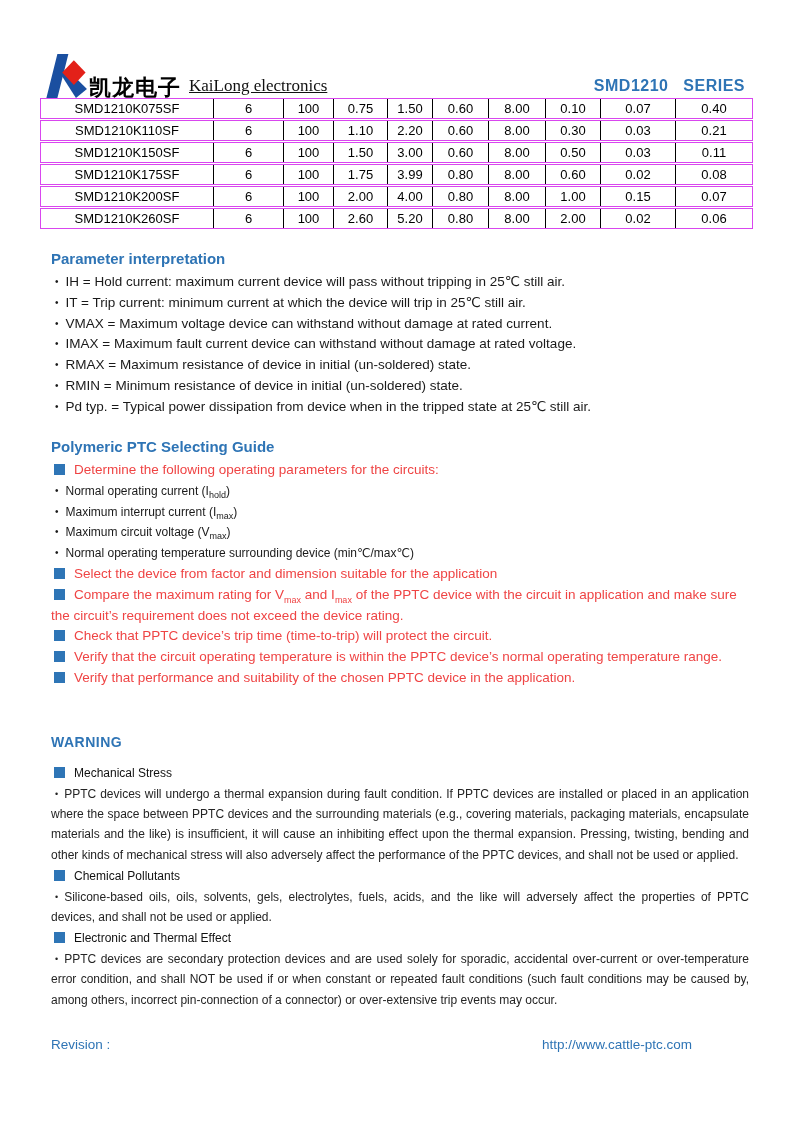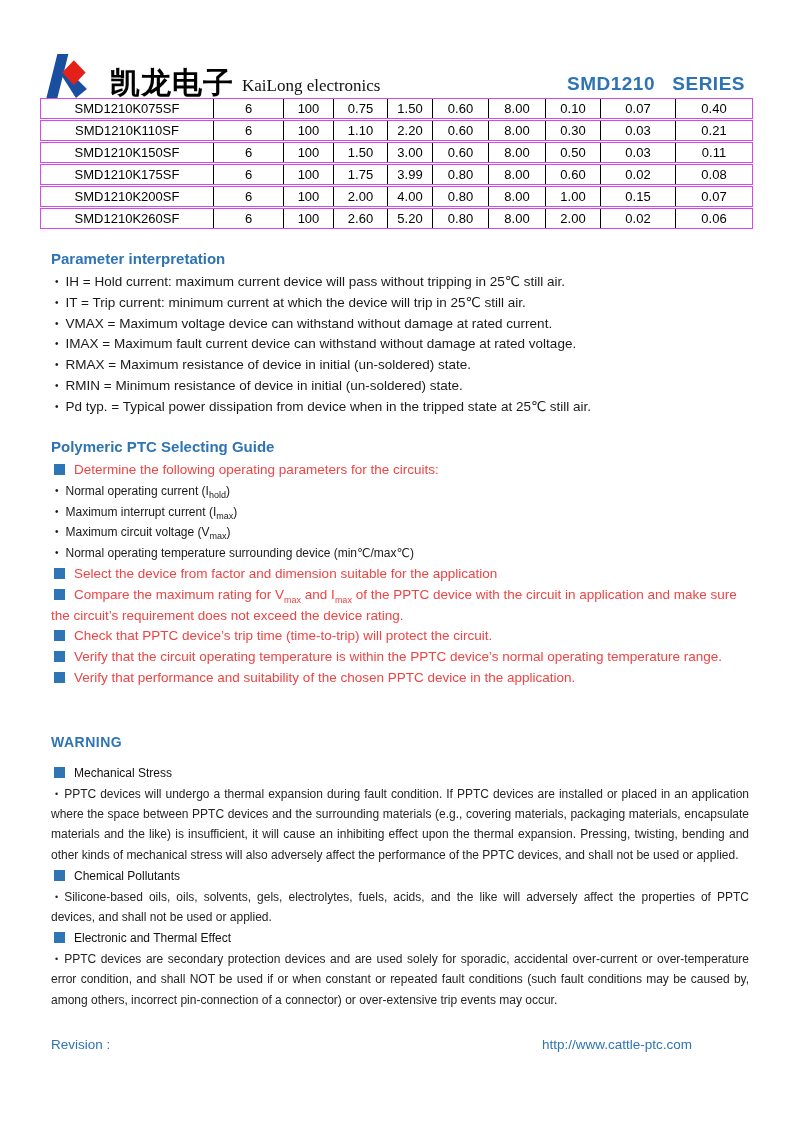--- a/index.html
+++ b/index.html
@@ -6,25 +6,25 @@
   .page {
     position:relative; width:793px; height:1122px; background:#fff;
     font-family:"Liberation Sans","DejaVu Sans",sans-serif; color:#1a1a1a;
     overflow:hidden;
   }
 
   
   .header { position:absolute; top:50px; left:46px; right:48px; height:48px;
             display:flex; align-items:flex-end; }
   .logo-k { width:42px; height:44px; flex:0 0 auto; }
-  .logo-cn { margin-left:22px; font-family:"DejaVu Serif","Liberation Serif",serif;
-             font-weight:bold; font-size:30px; line-height:1; color:#000; letter-spacing:1px; }
+  .logo-cn { margin-left:1px; font-family:"DejaVu Serif","Liberation Serif",serif;
+             font-weight:bold; font-size:22px; line-height:1; color:#000; letter-spacing:1px; }
   .logo-sub { margin-left:8px; padding-bottom:2px; font-family:"Liberation Serif","DejaVu Serif",serif;
-              font-size:17px; color:#111; white-space:nowrap; }
-  .series { margin-left:auto; padding-bottom:3px; font-size:19px; font-weight:bold;
+              font-size:17px; color:#111; white-space:nowrap;text-decoration:underline; }
+  .series { margin-left:auto; padding-bottom:3px; font-size:16px; font-weight:bold;
             color:#2e74b5; white-space:pre; letter-spacing:0.5px; }
 
   
   .device-table { position:absolute; top:98px; left:40px; }
   .t-row { display:grid;
            grid-template-columns:172px 70px 50px 54px 45px 56px 57px 55px 75px 77px;
            border:1px solid #d946ef; margin-bottom:1px; background:#fff; }
   .t-cell { height:19px; line-height:19px; text-align:center; font-size:13px;
             color:#000; border-left:1px solid #000; overflow:hidden; }
   .t-cell:first-child { border-left:none; }

